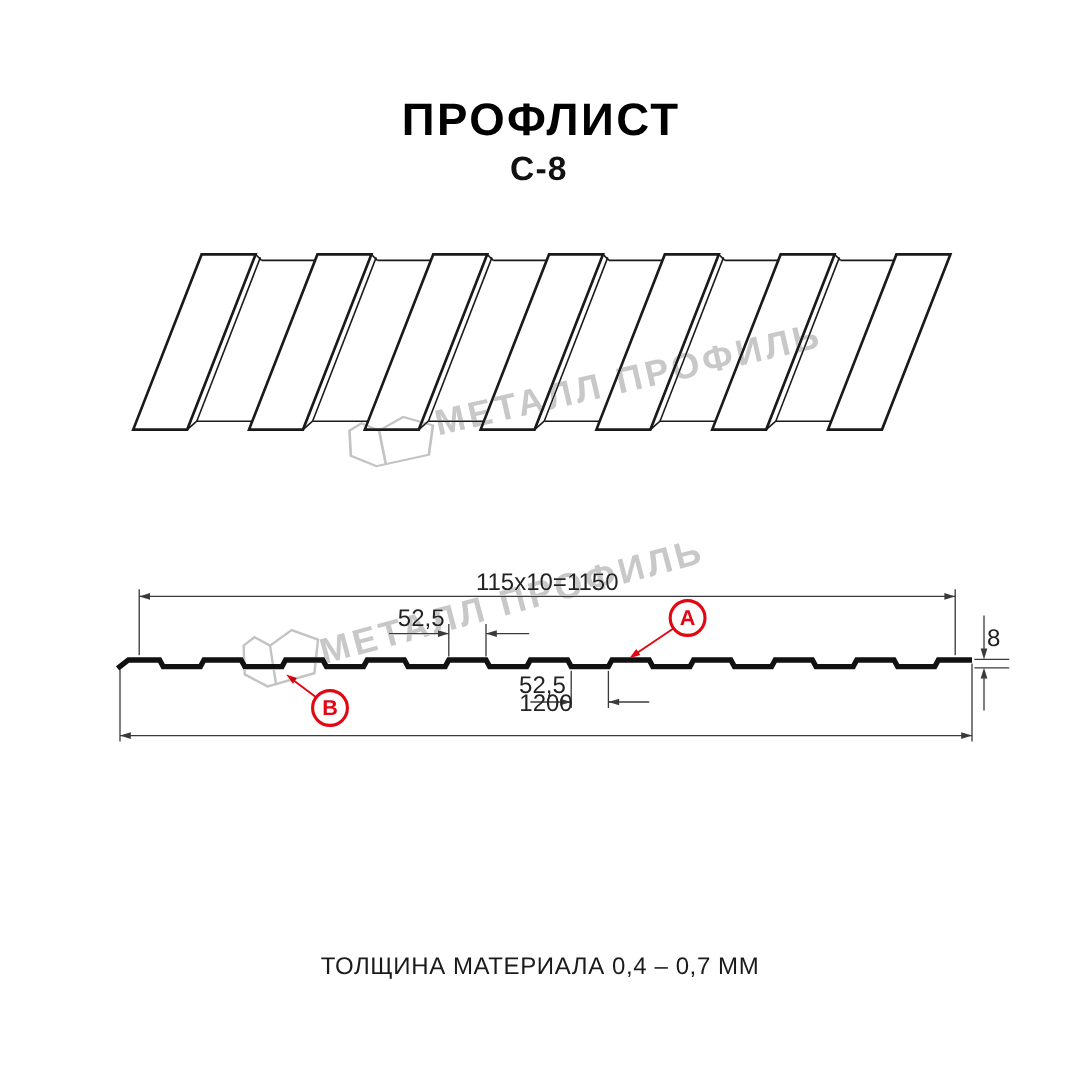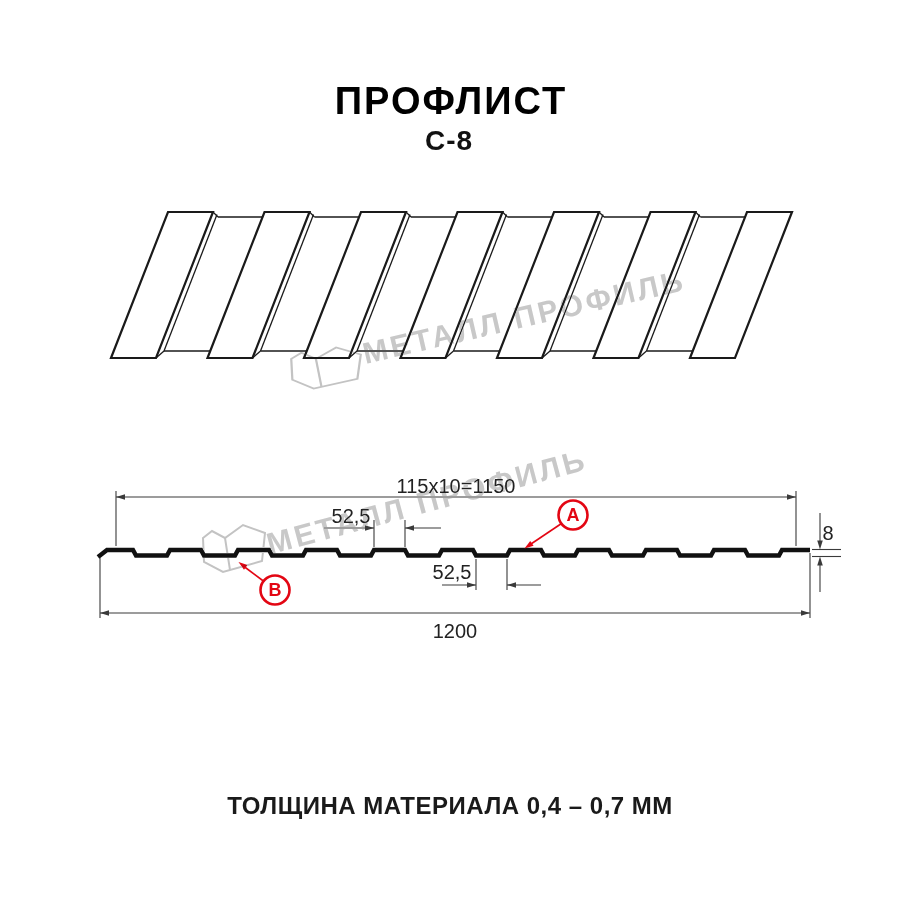--- a/index.html
+++ b/index.html
@@ -4,21 +4,21 @@
 <style>
   html,body{margin:0;padding:0;background:#fff;}
   .canvas{position:relative;width:900px;height:900px;background:#fff;overflow:hidden;
           font-family:"Liberation Sans", sans-serif;}
   .art{position:absolute;left:0;top:0;width:900px;height:900px;z-index:2;}
   .txt{position:absolute;transform:translate(-50%,-50%);white-space:nowrap;z-index:3;color:#222;}
   .title{font-size:38px;font-weight:bold;letter-spacing:2px;color:#000;}
   .subtitle{font-size:28px;font-weight:600;letter-spacing:1px;color:#111;}
   .dim{font-size:20px;color:#222;}
   .red-label{font-size:18px;font-weight:600;color:#e30613;}
-  .note{font-size:24px;font-weight:700;letter-spacing:0.5px;color:#1a1a1a;}
+  .note{font-size:20px;font-weight:400;letter-spacing:0.5px;color:#1a1a1a;}
   .wmLayer{position:absolute;left:0;top:0;width:900px;height:900px;z-index:4;
            mix-blend-mode:darken;pointer-events:none;}
   .wm{position:absolute;transform:translate(-50%,-50%) rotate(-13deg);white-space:nowrap;
       font-size:30px;font-weight:bold;letter-spacing:3px;color:#c8c8c8;}
   .wm2{transform:translate(-50%,-50%) rotate(-15deg);}
   .logo{position:absolute;}
 </style>
 </head>
 <body>
 
@@ -109,21 +109,21 @@
       <polygon points="238.5,562 244.0,569.7 247.5,564.9" fill="#e30613"></polygon>
     </g>
   </svg>
 
   <div class="txt title" style="left:451px;top:101px;">ПРОФЛИСТ</div>
   <div class="txt subtitle" style="left:449px;top:141px;">С-8</div>
 
   <div class="txt dim" style="left:456px;top:486px;">115x10=1150</div>
   <div class="txt dim" style="left:351px;top:516px;">52,5</div>
   <div class="txt dim" style="left:452px;top:572px;">52,5</div>
-  <div class="txt dim" style="left:455px;top:631px;">1200</div>
+  <div class="txt dim" style="left:455px;top:587px;">1200</div>
   <div class="txt dim" style="left:828px;top:533px;">8</div>
 
   <div class="txt red-label" style="left:573px;top:515px;">А</div>
   <div class="txt red-label" style="left:275px;top:590px;">В</div>
 
   <div class="txt note" style="left:450px;top:806px;">ТОЛЩИНА МАТЕРИАЛА 0,4 – 0,7 ММ</div>
 
   <div class="wmLayer">
     <svg class="logo" style="left:289px;top:344px;" width="74" height="48" viewBox="0 0 66 55" preserveAspectRatio="none" xmlns="http://www.w3.org/2000/svg">
       <polygon points="2,17 11,10 24,17 42,4 64,12 61,40 22,51 3,41" fill="none" stroke="#c3c3c3" stroke-width="2"></polygon>

